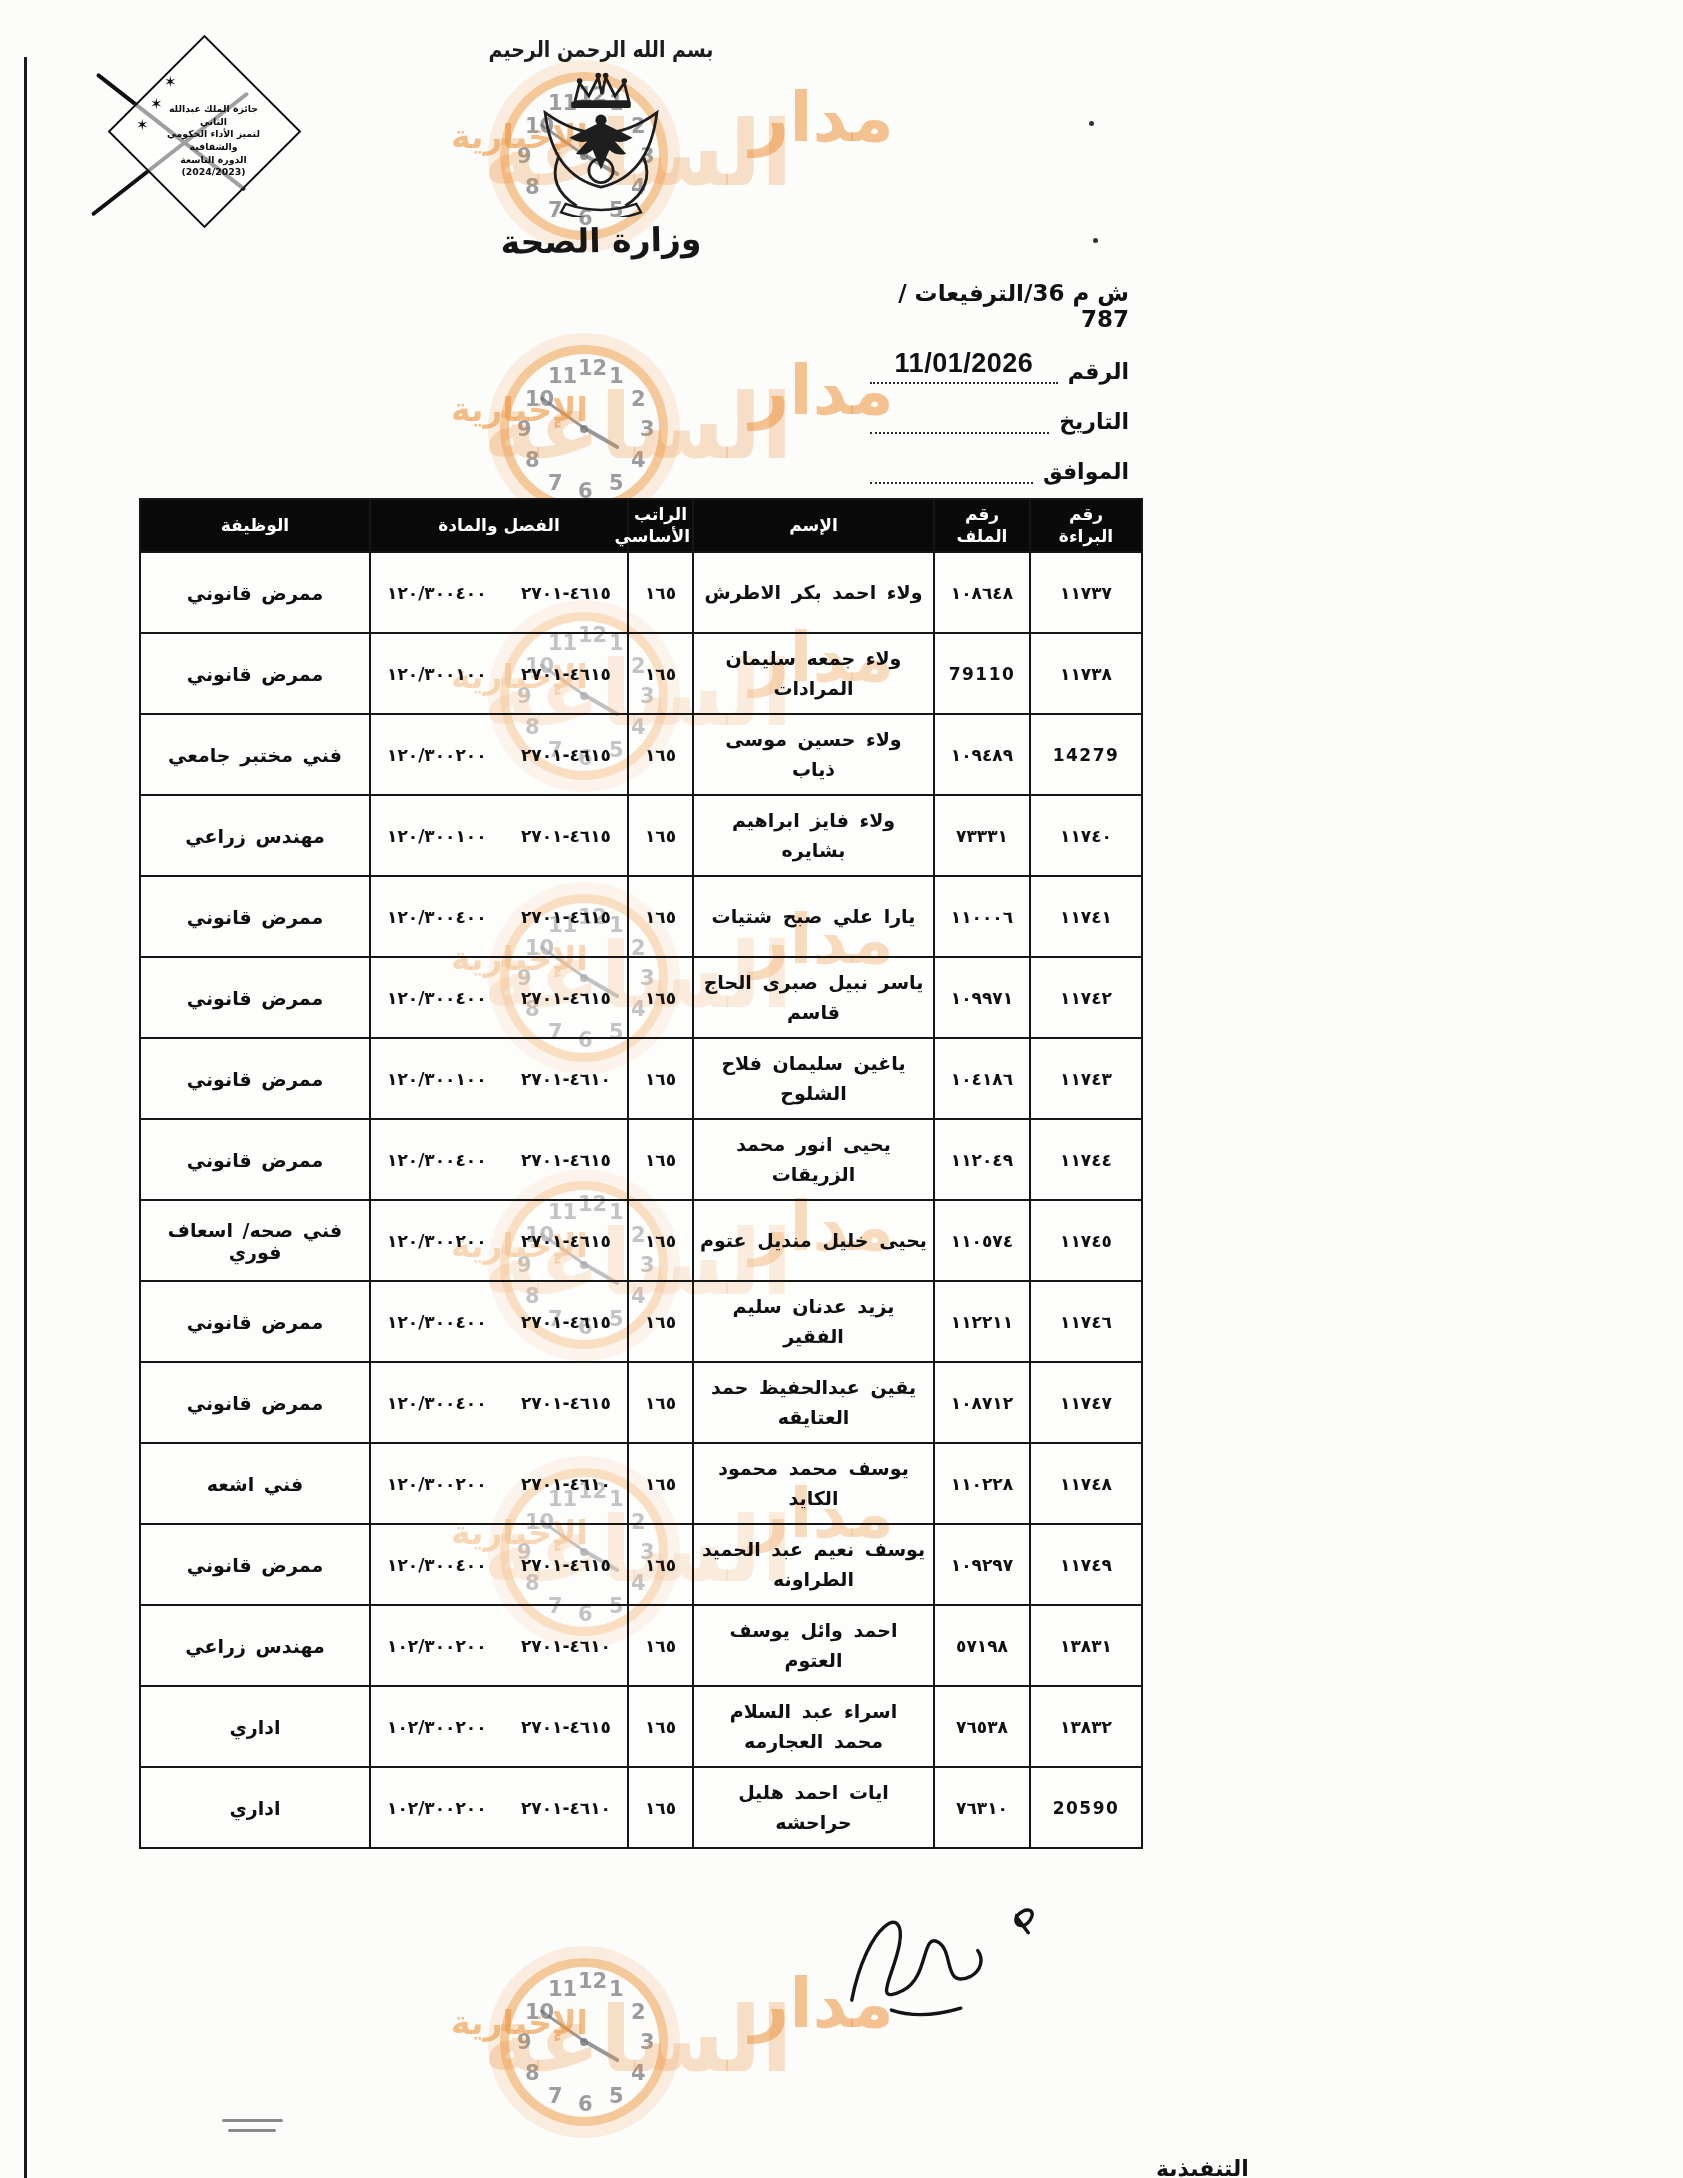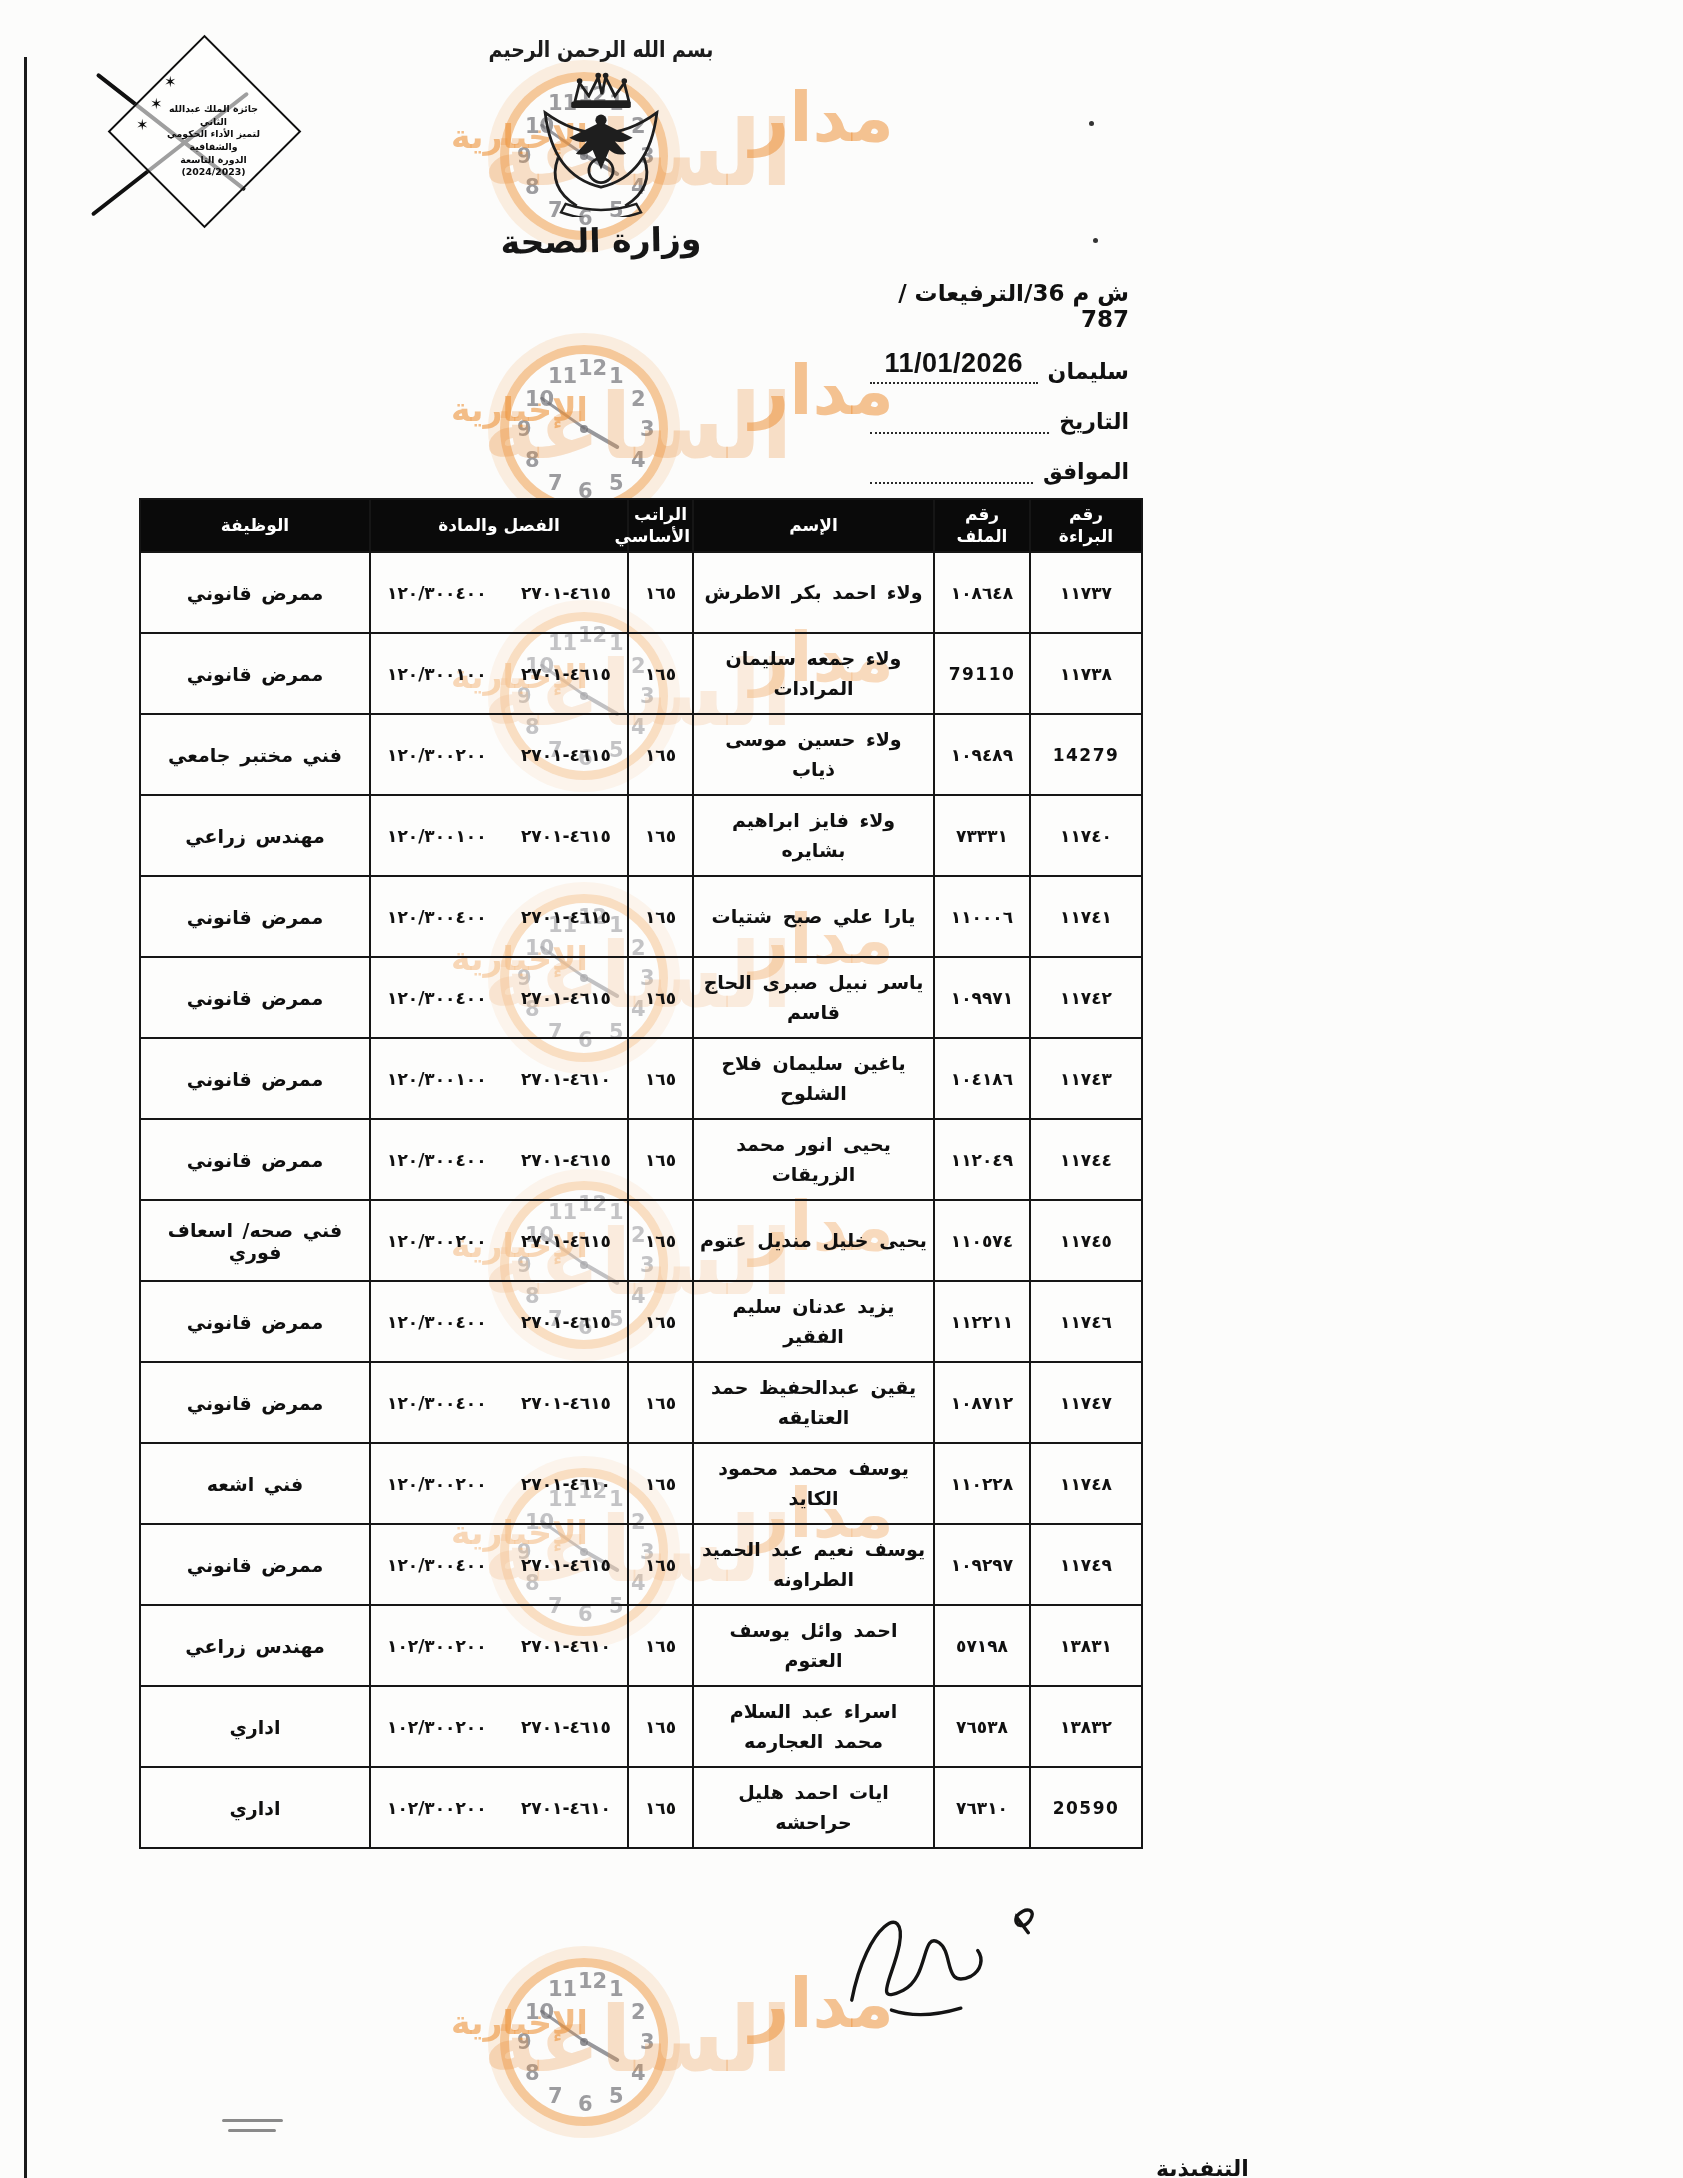--- a/index.html
+++ b/index.html
@@ -263,21 +263,21 @@
       <path d="M100 58 l-34 17 q10 6 19 4 l-12 13 q10 3 18 -4 l9 21 9 -21 q8 7 18 4 l-12 -13 q9 2 19 -4 Z"></path>
       <circle cx="100" cy="56" r="6"></circle>
     </g>
   </svg>
   <div class="ministry">وزارة الصحة</div>
 </div>
 
 <div class="ref-block">
   <div class="ref-line">ش م 36/الترفيعات / 787</div>
   <div class="ref-row">
-    <span class="ref-label">سليمان</span>
+    <span class="ref-label">الرقم</span>
     <span class="ref-dots">
       <span class="ref-value">11/01/2026</span>
     </span>
   </div>
   <div class="ref-row">
     <span class="ref-label">التاريخ</span>
     <span class="ref-dots"></span>
   </div>
   <div class="ref-row">
     <span class="ref-label">الموافق</span>

